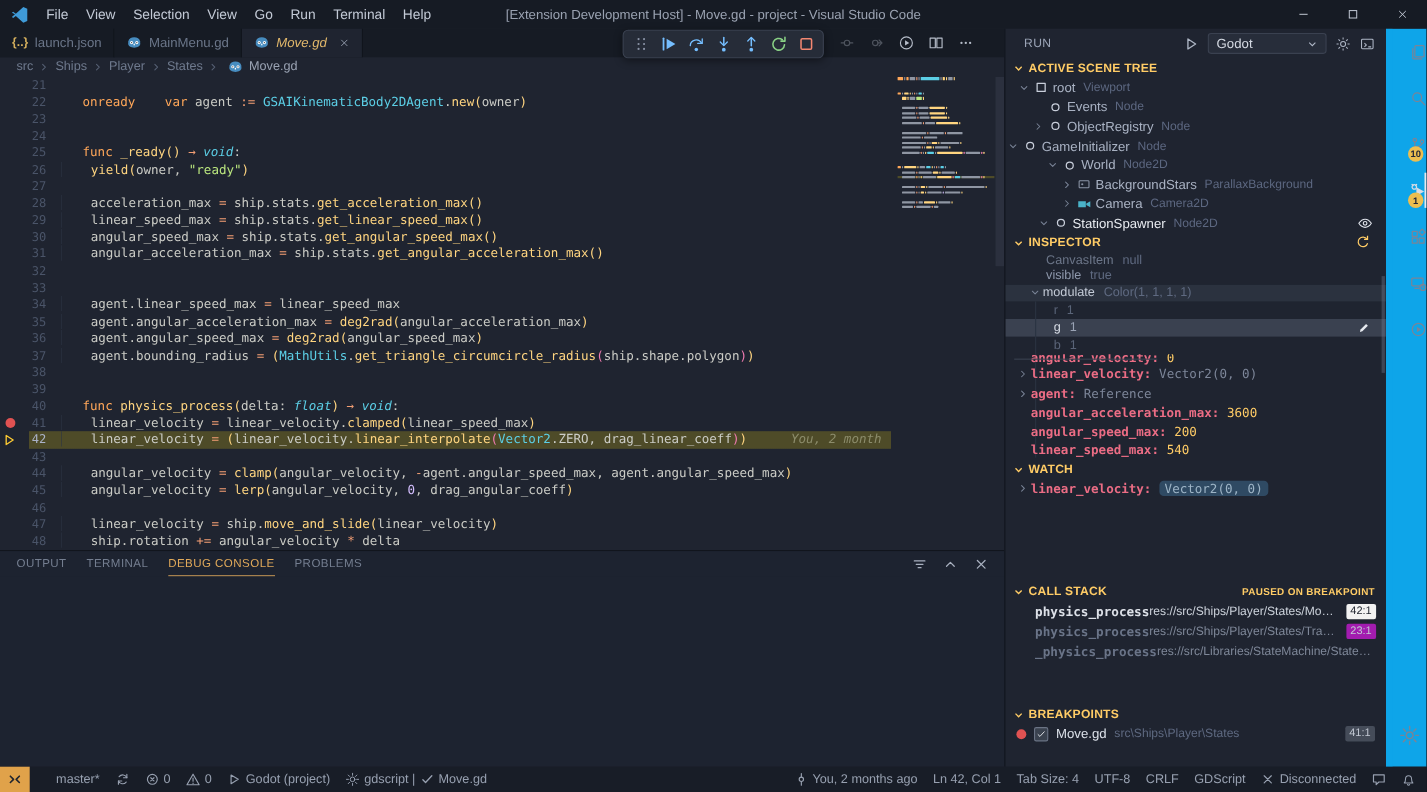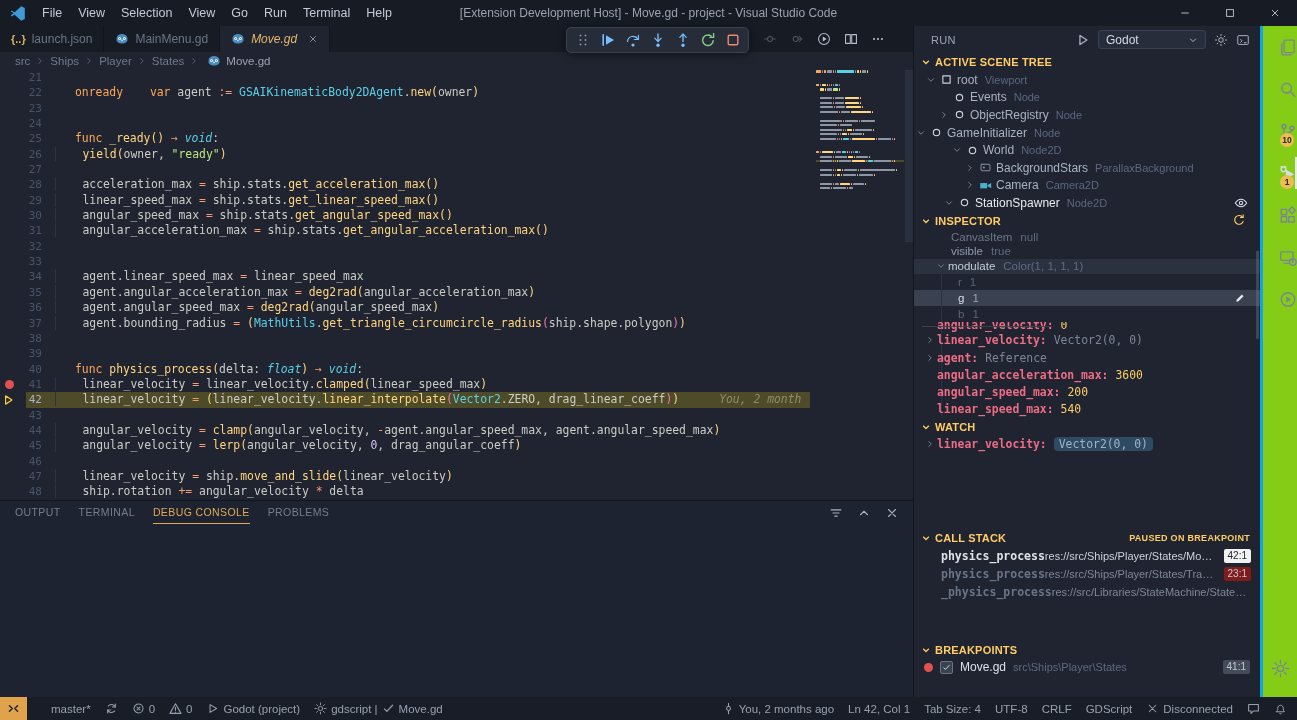--- a/index.html
+++ b/index.html
@@ -146,37 +146,37 @@
   .var-row.vclip::after{content:'';position:absolute;left:8px;right:60%;top:4px;height:1px;background:#3a4250;}
   .chip{background:#2f4a63;border-radius:4px;padding:0 5px;color:#9db4c6;}
 
   .stack-row{height:18px;display:flex;align-items:center;padding:0 9px 0 27px;font-size:11.5px;}
   .frame-name{font-family:"DejaVu Sans Mono",monospace;font-weight:bold;color:#6a7488;flex:none;}
   .stack-row.cur .frame-name{color:#dde1e8;}
   .frame-path{margin-left:auto;color:#7e8798;font-size:11px;white-space:nowrap;overflow:hidden;
     text-overflow:ellipsis;max-width:225px;}
   .stack-row.cur .frame-path{color:#ccd2db;}
   .frame-pos{margin-left:6px;flex:none;border-radius:2px;padding:0 4px;font-size:10px;height:14px;
-    line-height:14px;background:#7f1d1d;color:#c3c9d4;}
+    line-height:14px;background:#a21caf;color:#c3c9d4;}
   .stack-row.cur .frame-pos{background:#f2f2f2;color:#20252f;}
 
   .bp-row{height:17px;display:flex;align-items:center;gap:7px;padding:0 10px;font-size:12px;color:#dbe0e8;}
   .bp-row .bp-dot{flex:none;}
   .bp-check{width:13px;height:13px;background:#3a424f;border:1px solid #6b7485;border-radius:2px;
     display:flex;align-items:center;justify-content:center;color:#e8ebf0;flex:none;}
   .bp-check svg{width:9px;height:9px;}
   .bp-path{color:#5e6980;font-size:11px;}
   .bp-pos{margin-left:auto;border-radius:2px;padding:0 4px;font-size:10px;height:14px;line-height:14px;
     background:#454c59;color:#c3c9d4;}
   .side-scroll{position:absolute;right:1px;top:225px;width:3px;height:88px;background:rgba(122,132,152,.35);}
   .sp1{height:76px;} .sp2{height:40px;}
 
   
-  .activitybar{position:absolute;left:1260px;top:26px;width:37px;height:671px;background:#84cc16;
-    border-left:3px solid #0ea5e9;padding-left:16px;}
+  .activitybar{position:absolute;left:1260px;top:26px;width:37px;height:671px;background:#0ea5e9;
+    border-left:6px solid #0ea5e9;padding-left:16px;}
   .act-item{height:42px;display:flex;align-items:center;justify-content:center;color:#7a8497;position:relative;}
   .act-item svg{width:19px;height:19px;}
   .act-item.active{color:#d7dce5;}
   .act-item.active::after{content:'';position:absolute;right:0;top:5px;bottom:5px;width:2px;background:#e7e9ee;}
   .act-badge{position:absolute;right:3px;bottom:5px;background:#ecbe4f;color:#232838;font-size:8.5px;
     font-weight:bold;border-radius:8px;min-width:14px;height:14px;line-height:14px;text-align:center;}
   .act-bottom{position:absolute;bottom:8px;left:0;right:0;}
 
   
   .statusbar{position:absolute;left:0;top:697px;width:1297px;height:23px;background:#181d27;

